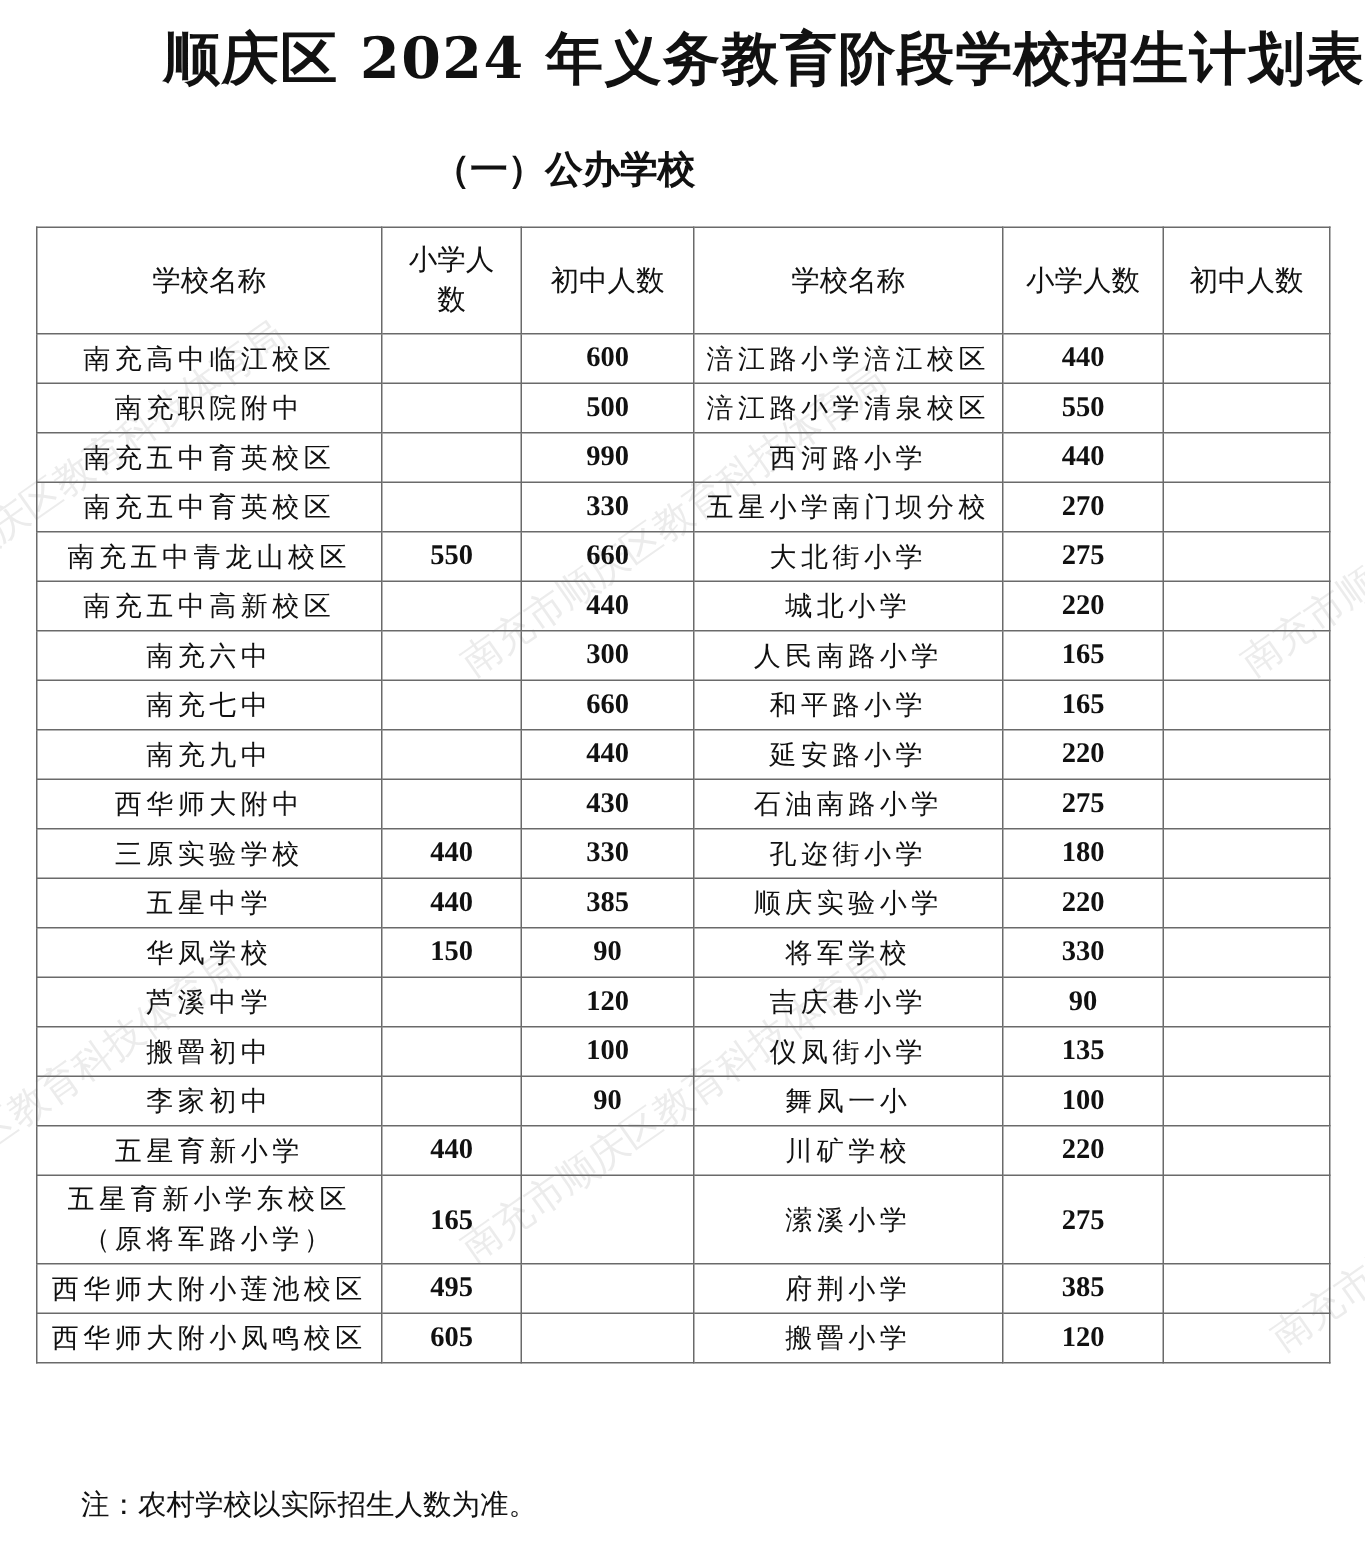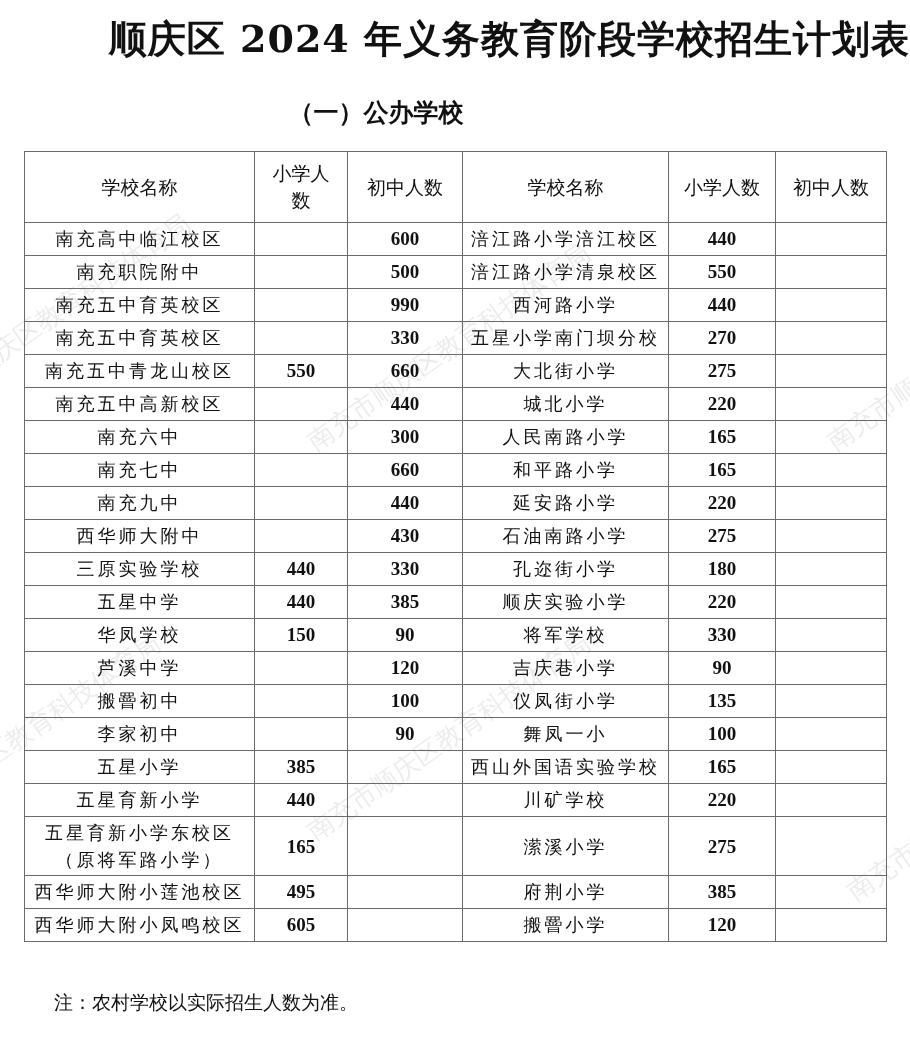--- a/index.html
+++ b/index.html
@@ -172,28 +172,20 @@
       </tr>
       <tr>
         <td class="name">李家初中</td>
         <td class="num"></td>
         <td class="num">90</td>
         <td class="name">舞凤一小</td>
         <td class="num">100</td>
         <td class="num"></td>
       </tr>
       <tr>
-        <td class="name">五星小学</td>
-        <td class="num">385</td>
-        <td class="num"></td>
-        <td class="name">西山外国语实验学校</td>
-        <td class="num">165</td>
-        <td class="num"></td>
-      </tr>
-      <tr>
         <td class="name">五星育新小学</td>
         <td class="num">440</td>
         <td class="num"></td>
         <td class="name">川矿学校</td>
         <td class="num">220</td>
         <td class="num"></td>
       </tr>
       <tr class="tall">
         <td class="name" style="white-space: pre-line;">五星育新小学东校区
 （原将军路小学）</td>

